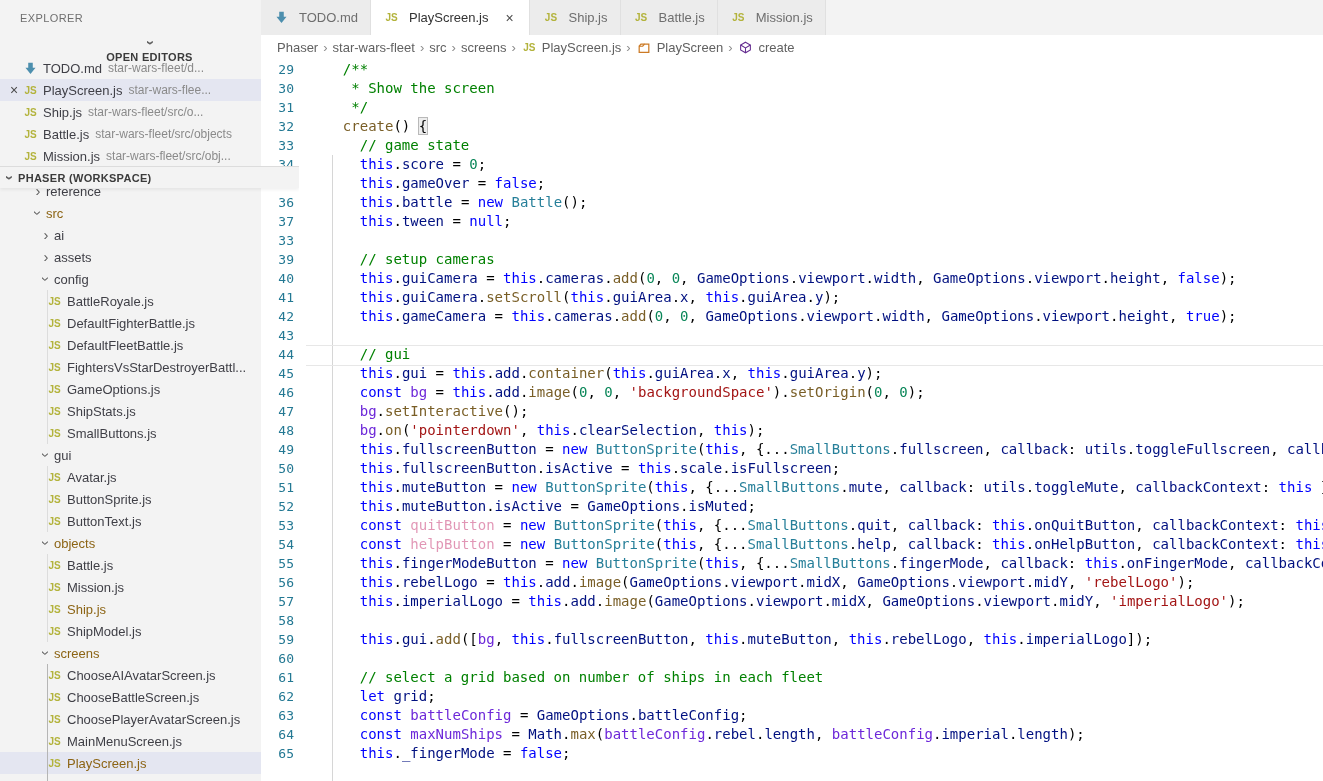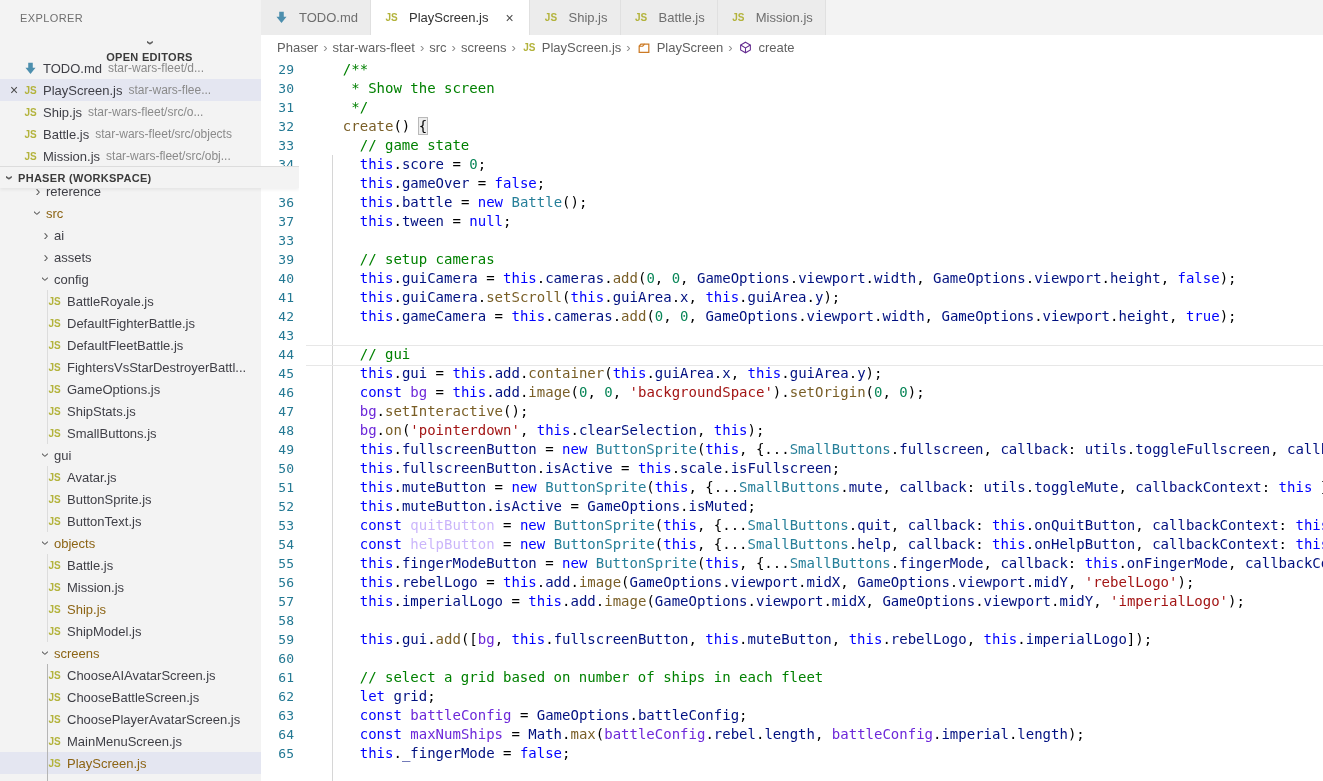--- a/index.html
+++ b/index.html
@@ -69,21 +69,21 @@
     font-size:13px; line-height:19px; }
   .lc { position:absolute; left:65px; top:0; white-space:pre; }
   .cline.cur::before { content:""; position:absolute; left:45px; right:0; top:0; height:19px;
     border-top:1px solid #e7e7e7; border-bottom:1px solid #e7e7e7; pointer-events:none; }
   #indent-guide { position:absolute; left:71px; top:95px; height:627px; width:1px;
     background:#d6d6d6; }
 
   .tk-p{color:#000;} .tk-k{color:#0000ff;} .tk-c{color:#008000;}
   .tk-s{color:#a31515;} .tk-n{color:#098658;} .tk-f{color:#795e26;}
   .tk-v{color:#001080;} .tk-r{color:#6d28d9;} .tk-t{color:#267f99;}
-  .tk-u{color:#8b5cf6;opacity:.45;text-align:center;}
+  .tk-u{color:#be185d;opacity:.45;text-align:center;}
   .tk-bm{color:#000;background:#ededed;outline:1px solid #b9b9b9;}
 </style>
 </head>
 <body>
 
 <div id="app">
 
   <div id="sidebar">
     <div class="sb-titlebar">
       <span>EXPLORER</span>

